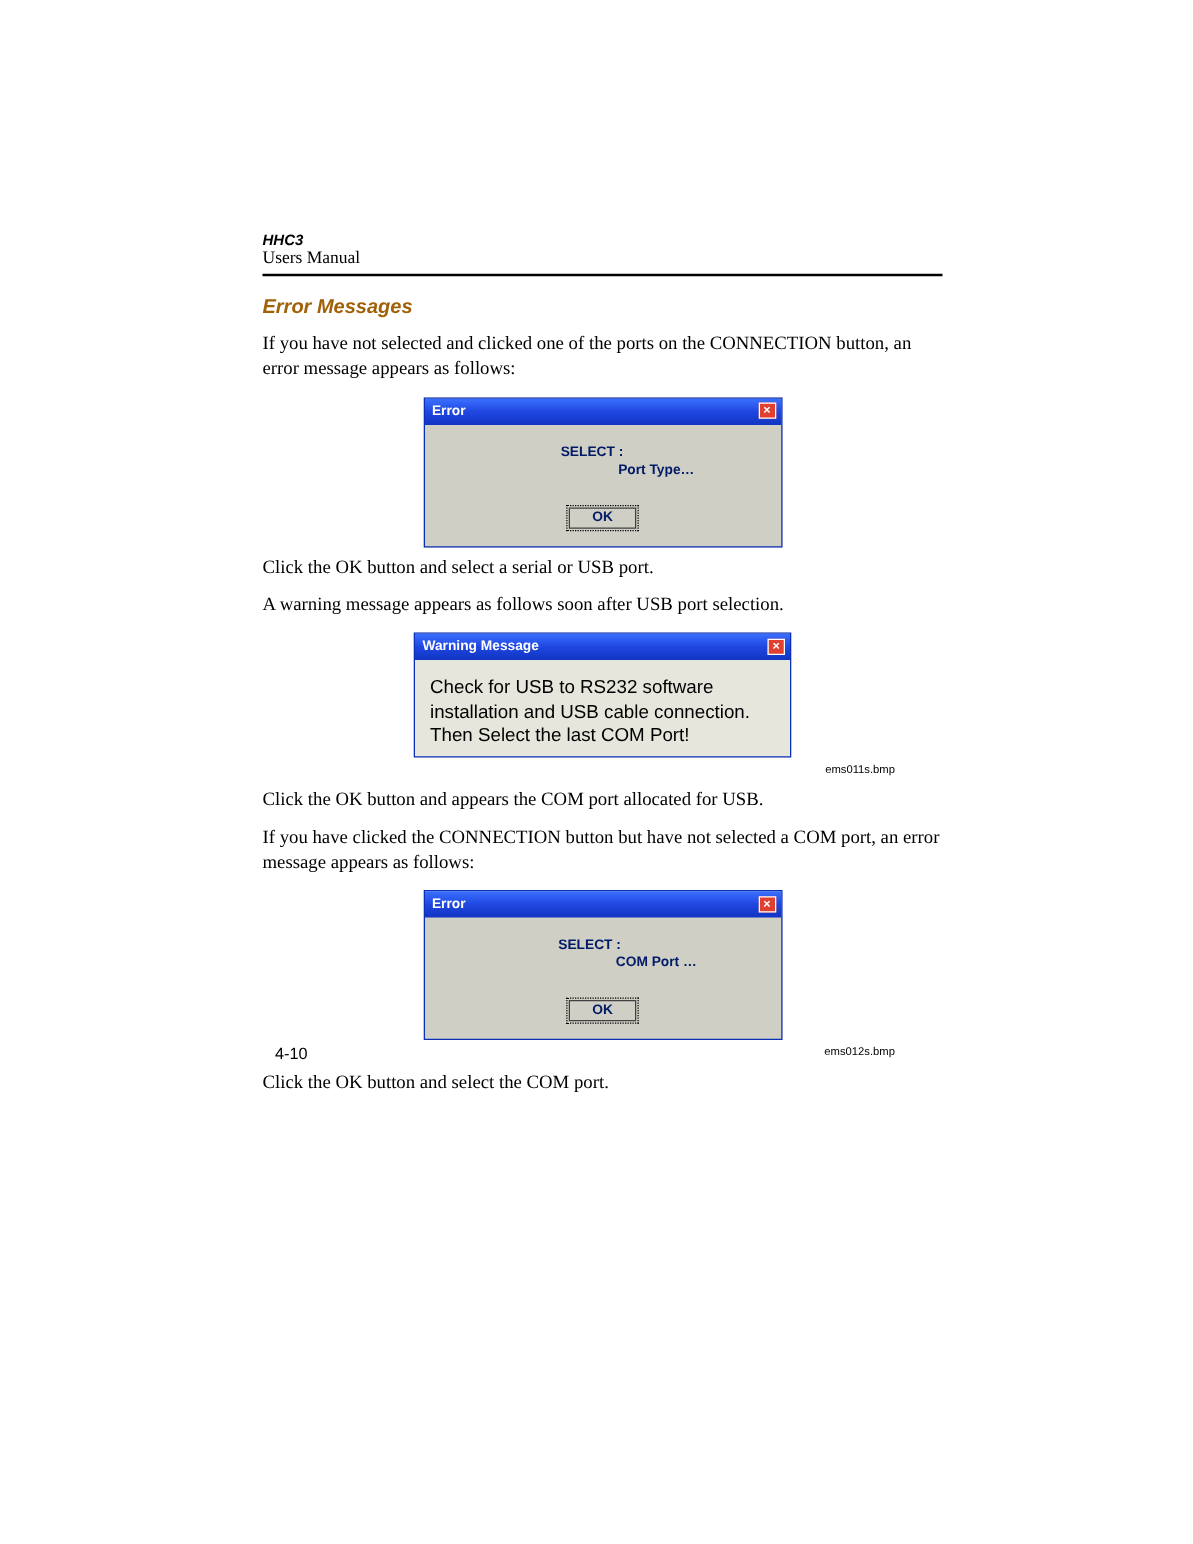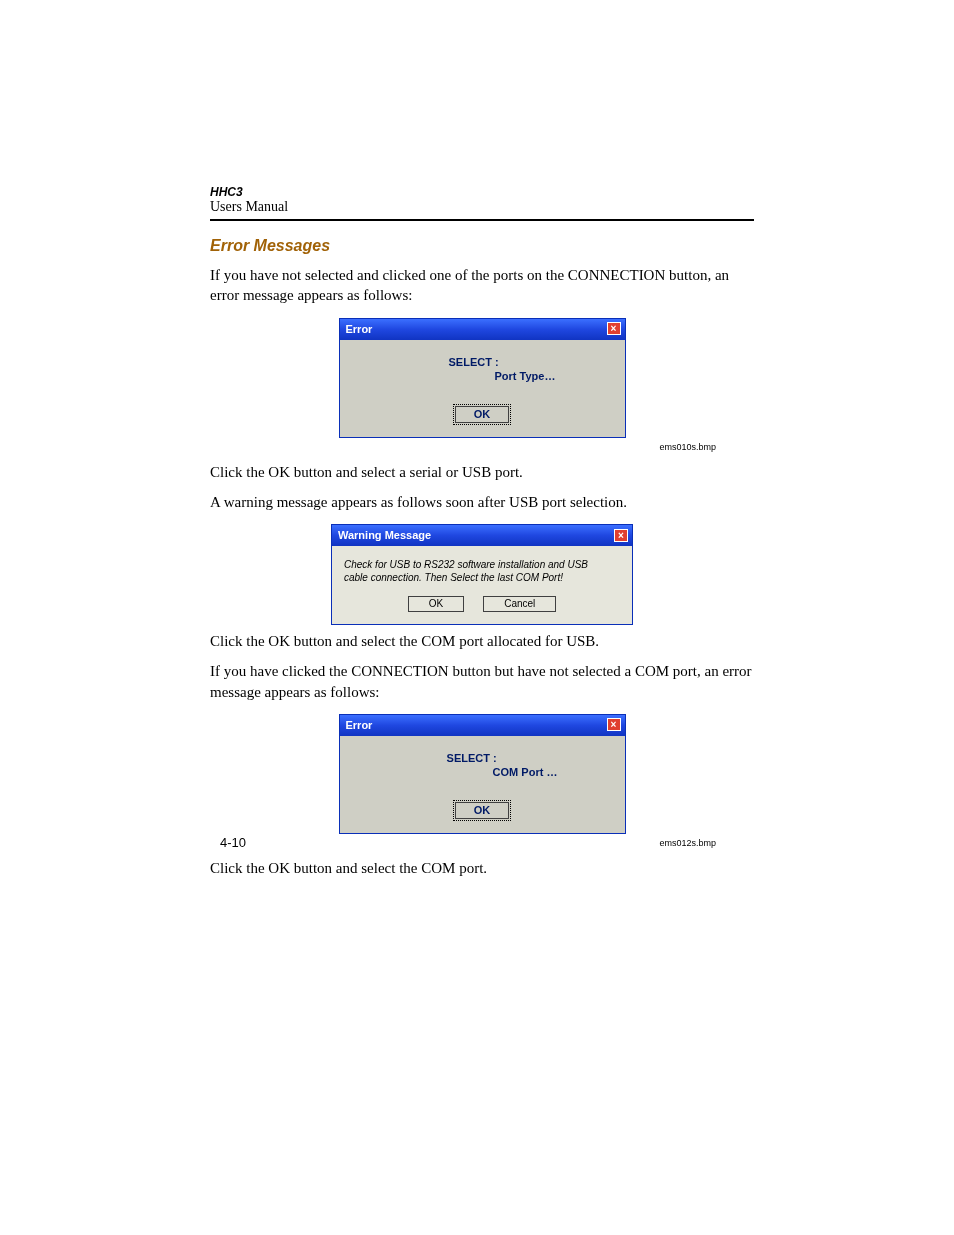--- a/index.html
+++ b/index.html
@@ -118,23 +118,22 @@
     font-family: Tahoma, Arial, sans-serif;
     font-size: 11px;
     font-weight: bold;
     color: #001a66;
     padding: 1px 18px 2px 18px;
     min-width: 24px;
   }
   .dlg-msg {
     padding: 12px 18px 6px 12px;
     color: #000;
-    font-size: 10px;
+    font-size: 15px;
     line-height: 1.3;
-    font-style: italic;
   }
   .btnrow2 {
     text-align: center;
     padding: 6px 0 12px 0;
   }
   .std-btn {
     border: 1px solid #404040;
     background: #e6e6dc;
     font-family: Tahoma, Arial, sans-serif;
     font-size: 10px;
@@ -188,44 +187,40 @@
           <span class="lbl-port">Port Type…</span>
         </div>
       </div>
       <div class="btnrow">
         <span class="ok-dotted">
           <button class="ok-btn">OK</button>
         </span>
       </div>
     </div>
   </div>
-  <div class="caption">ems010s.bmp</div>
 
   <p class="body">
     <span>Click the </span><span class="bold">OK</span><span> button and select a serial or USB port.</span>
   </p>
 
   <p class="body">A warning message appears as follows soon after USB port selection.</p>
 
   <div class="figwrap">
     <div class="dialog warn">
       <div class="titlebar">
         <span>Warning Message</span>
         <span class="closebox">×</span>
       </div>
       <div class="dlg-msg">Check for USB to RS232 software installation and USB cable connection. Then Select the last COM Port!</div>
-      <div class="btnrow2">
-        <button class="std-btn">OK</button>
-        <button class="std-btn">Cancel</button>
-      </div>
     </div>
   </div>
-
-  <p class="body">
-    <span>Click the </span><span class="bold">OK</span><span> button and select the COM port allocated for USB.</span>
+  <div class="caption">ems011s.bmp</div>
+
+  <p class="body">
+    <span>Click the </span><span class="bold">OK</span><span> button and appears the COM port allocated for USB.</span>
   </p>
 
   <p class="body">
     <span>If you have clicked the </span><span class="bold">CONNECTION</span><span> button but have not selected a COM port, an error message appears as follows:</span>
   </p>
 
   <div class="figwrap">
     <div class="dialog">
       <div class="titlebar">
         <span>Error</span>

